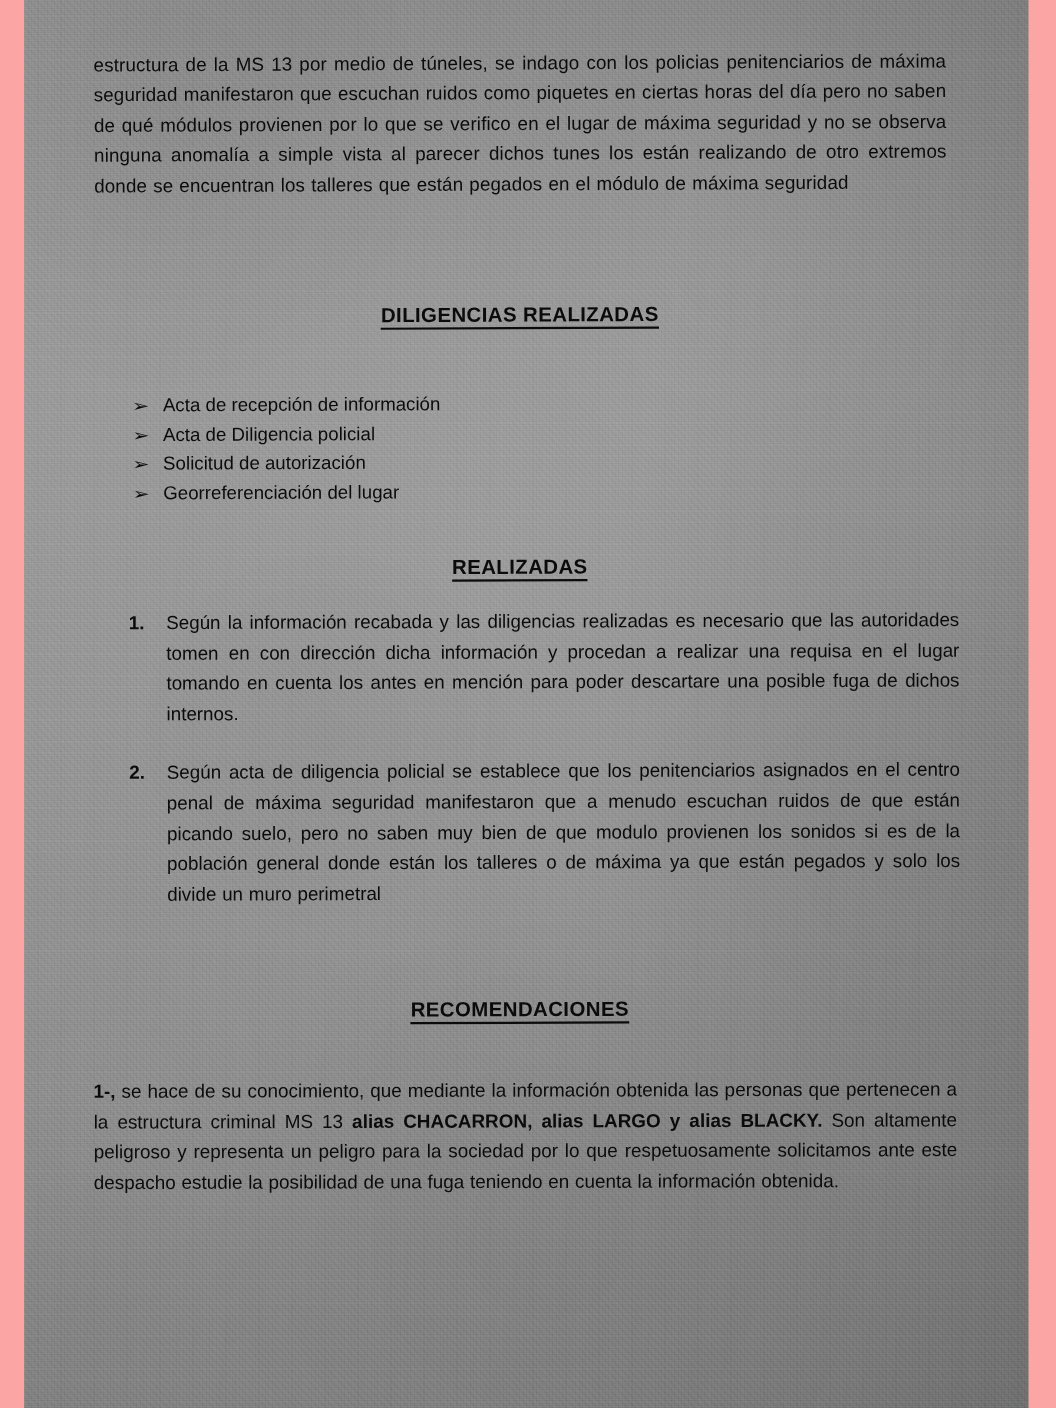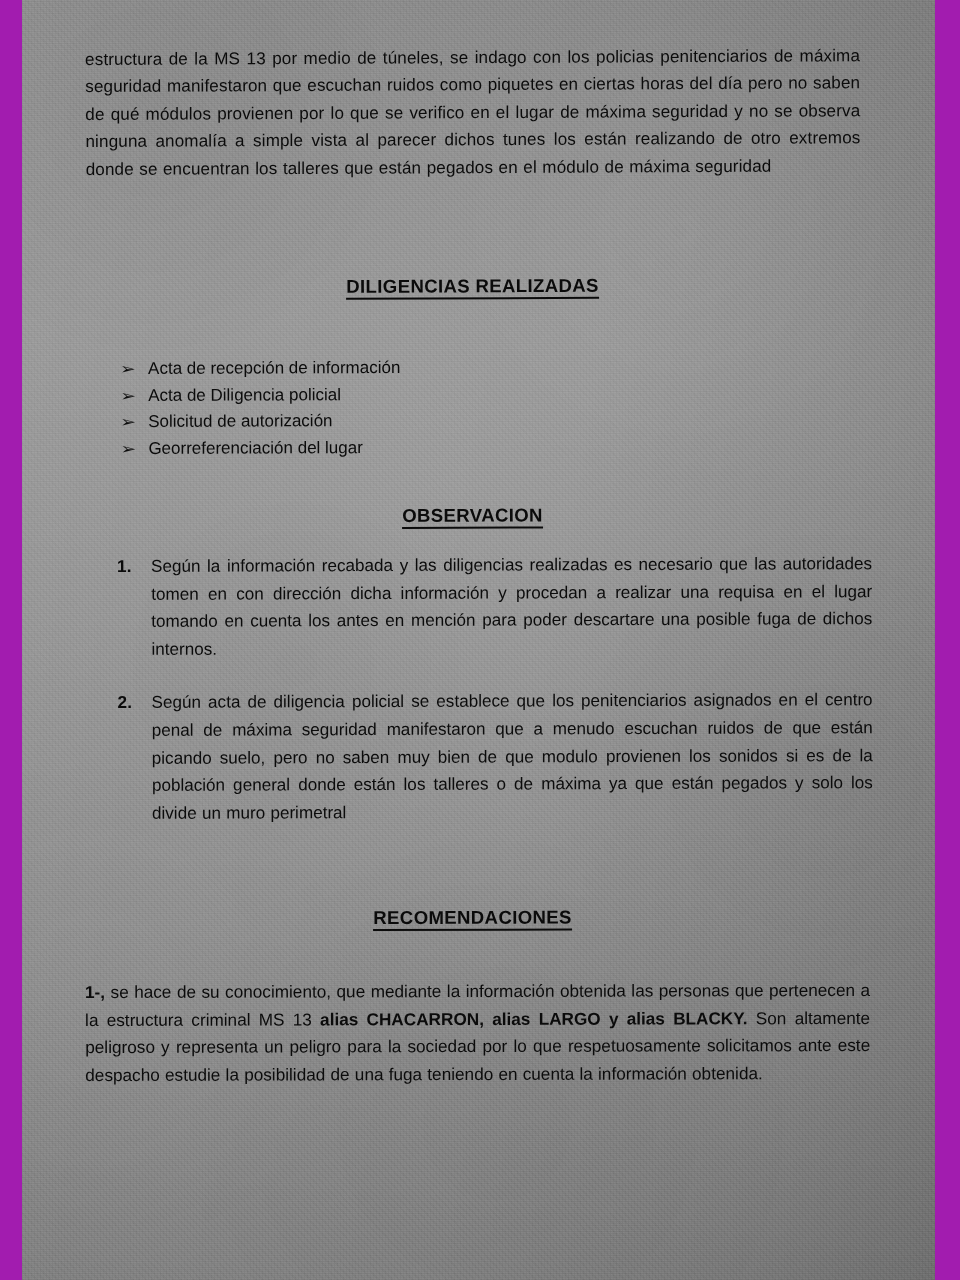--- a/index.html
+++ b/index.html
@@ -13,21 +13,21 @@
     height: 1280px;
     overflow: hidden;
     font-family: "Liberation Sans", sans-serif;
   }
 
   
   .scan-frame {
     position: relative;
     width: 960px;
     height: 1280px;
-    background: #a21caf;
+    background: #fca5a5;
     overflow: hidden;
   }
 
   
   .paper {
     position: absolute;
     left: 22px;
     top: 0px;
     width: 913px;
     height: 1280px;
@@ -250,21 +250,21 @@
           <span class="arrow-glyph">➢</span>
           <span class="arrow-text">Solicitud de autorización</span>
         </div>
         <div class="arrow-item">
           <span class="arrow-glyph">➢</span>
           <span class="arrow-text">Georreferenciación del lugar</span>
         </div>
       </div>
 
       <div class="block heading heading-observacion">
-        <span>OBSERVACION</span>
+        <span>REALIZADAS</span>
       </div>
 
       <div class="block num-list">
         <div class="num-item">
           <span class="num-marker">1.</span>
           <span class="num-body">Según la información recabada y las diligencias realizadas es necesario que las autoridades tomen en con dirección dicha información y procedan a realizar una requisa en el lugar tomando en cuenta los antes en mención para poder descartare una posible fuga de dichos internos.</span>
         </div>
         <div class="num-item">
           <span class="num-marker">2.</span>
           <span class="num-body">Según acta de diligencia policial se establece que los penitenciarios asignados en el centro penal de máxima seguridad manifestaron que a menudo escuchan ruidos de que están picando suelo, pero no saben muy bien de que modulo provienen los sonidos si es de la población general donde están los talleres o de máxima ya que están pegados y solo los divide un muro perimetral</span>

